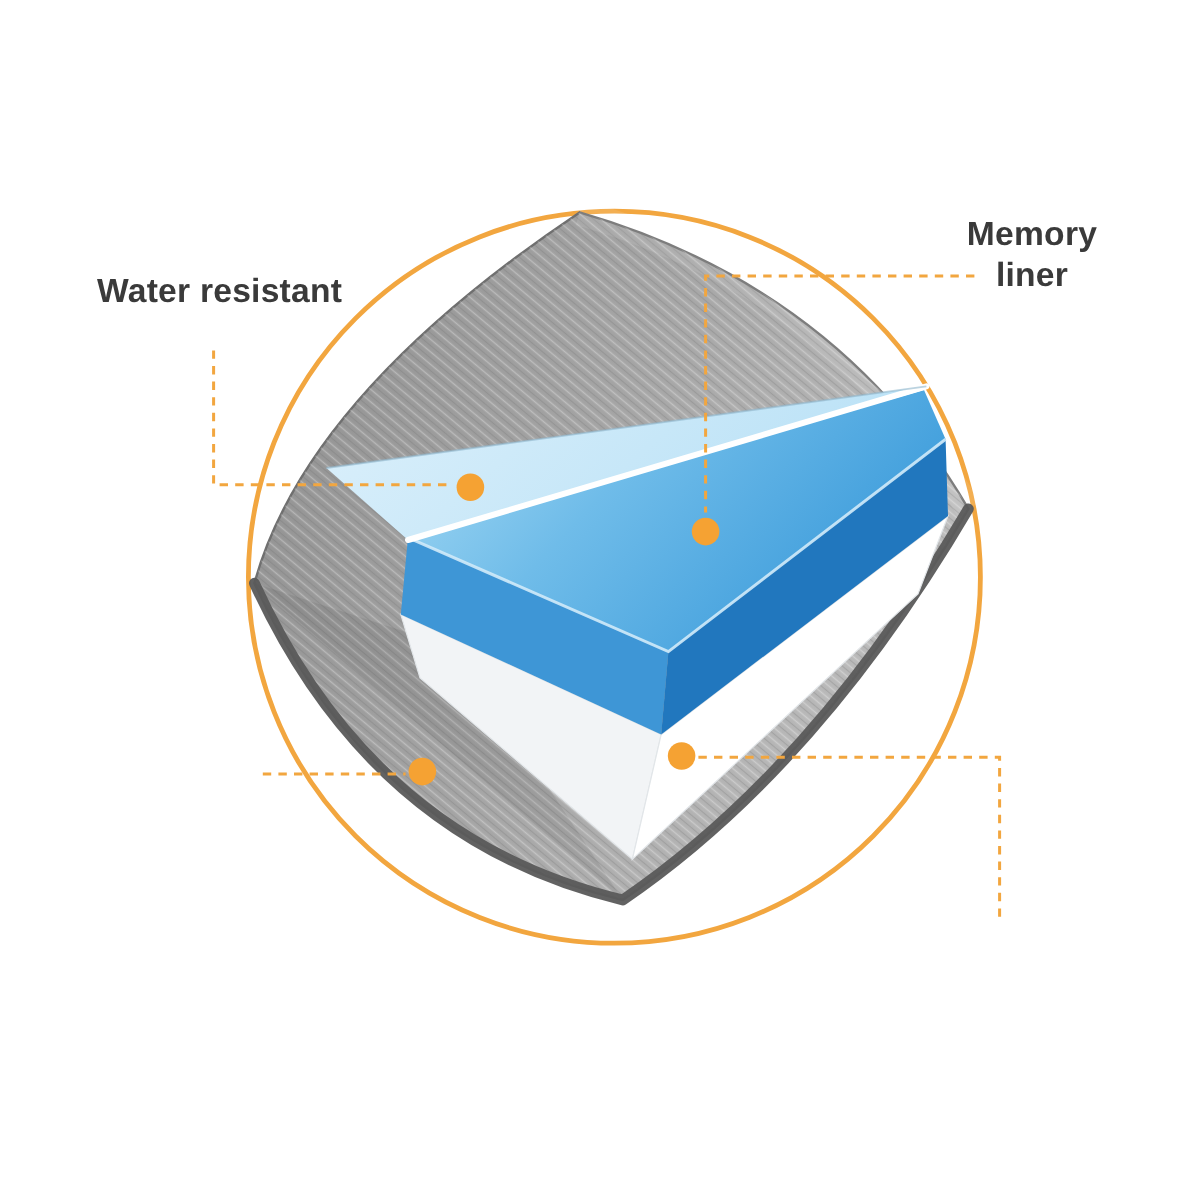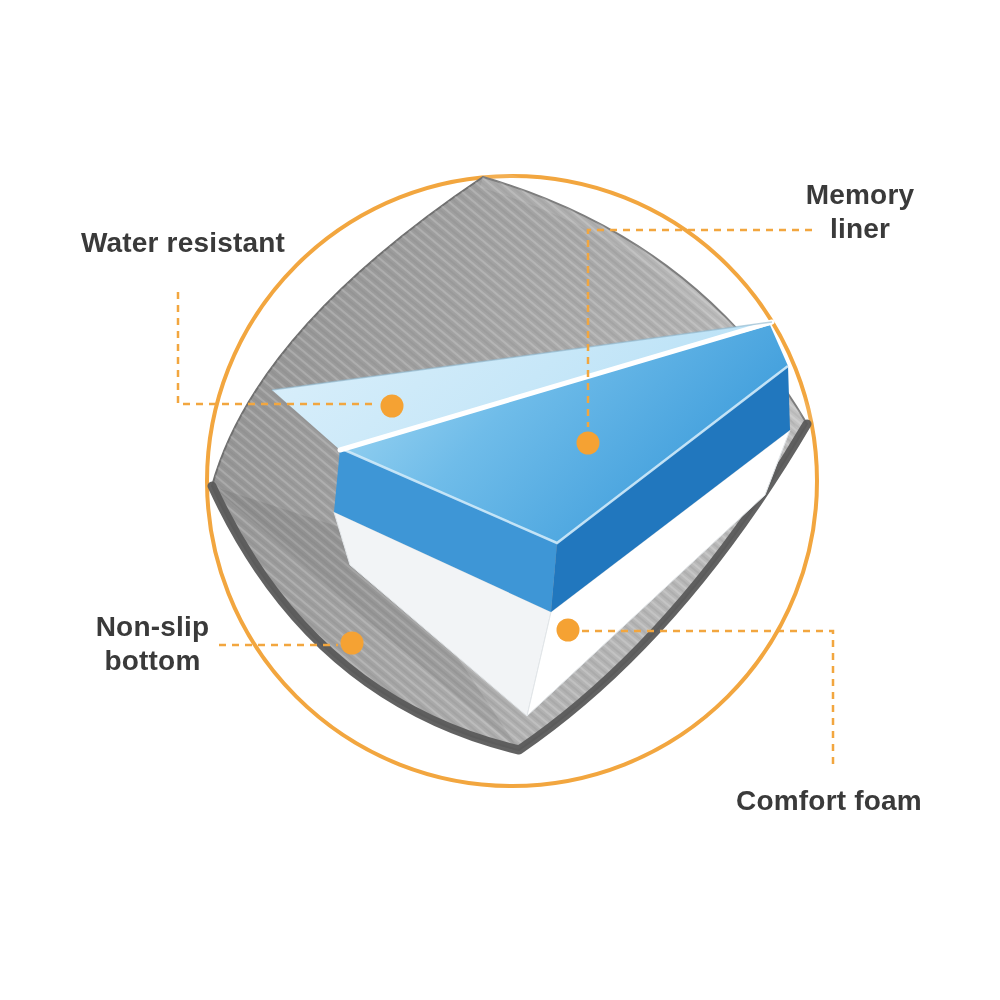--- a/index.html
+++ b/index.html
@@ -95,22 +95,15 @@
 
   <div class="label" style="left:30px; top:226px; width:306px;">
     <div>Water resistant</div>
   </div>
 
   <div class="label" style="left:770px; top:178px; width:180px;">
     <div>Memory</div>
     <div>liner</div>
   </div>
 
-  <div class="label" style="left:50px; top:610px; width:205px;">
-    <div>Non-slip</div>
-    <div>bottom</div>
-  </div>
 
-  <div class="label" style="left:700px; top:784px; width:258px;">
-    <div>Comfort foam</div>
-  </div>
 
 </div>
 
 </body></html>

